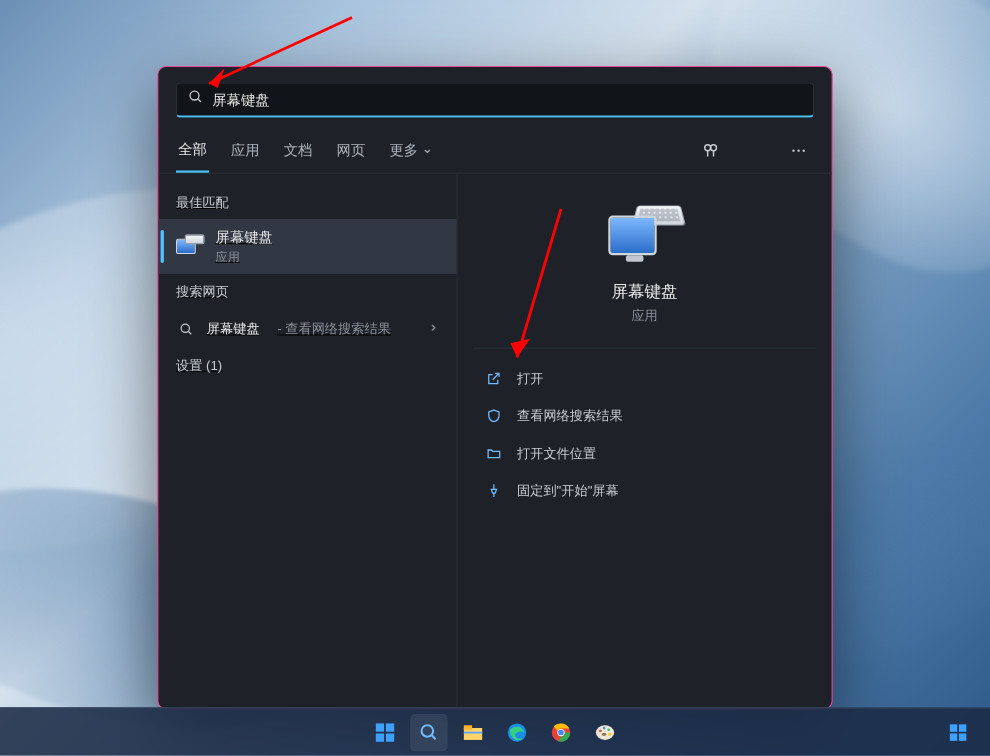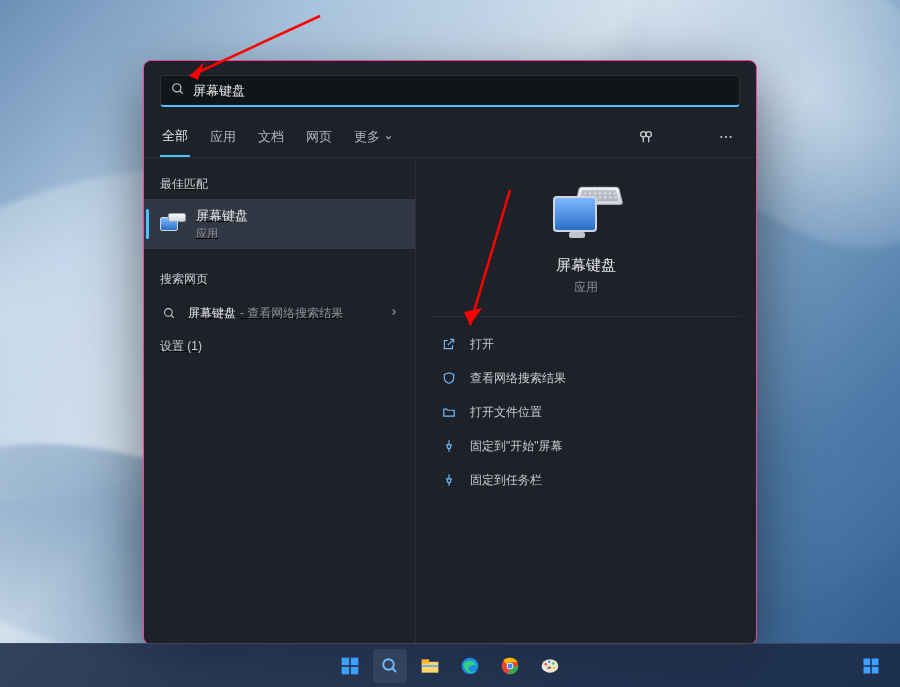--- a/index.html
+++ b/index.html
@@ -152,21 +152,21 @@
     .web-item {
       display: flex;
       align-items: center;
       padding: 10px 16px;
       cursor: pointer;
       color: #c8ccd2;
       font-size: 12px;
     }
     .web-item .result-icon { width: 18px; height: 18px; }
     .web-item .web-query { color: #e8e8e8; margin-right: 4px; }
-    .web-item .web-suffix { color: #8b9099; }
+    .web-item .web-suffix { color: #8b9099; margin-left: 12px; }
     .chevron-right {
       color: #8b9099;
       font-size: 11px;
     }
     .right-pane {
       flex: 1;
       padding: 20px 14px 14px 14px;
       display: flex;
       flex-direction: column;
       align-items: center;
@@ -371,21 +371,21 @@
             <div style="position:absolute;top:4px;left:0;width:18px;height:14px;background:linear-gradient(180deg,#7db8ff,#2b6dc9);border:1px solid #d0d6dd;border-radius:2px;"></div>
             <div style="position:absolute;top:0;right:0;width:18px;height:9px;background:linear-gradient(180deg,#f5f7fa,#d0d6dd);border:1px solid #9aa2ac;border-radius:2px;"></div>
           </div>
         </div>
         <div class="result-text">
           <div class="result-title">屏幕键盘</div>
           <div class="result-sub">应用</div>
         </div>
       </div>
 
-      <div class="section-header" style="margin-top:16px;">搜索网页</div>
+      <div class="section-header" style="margin-top:2px;">搜索网页</div>
 
       <div class="web-item">
         <div class="result-icon">
           <svg width="13" height="13" viewBox="0 0 24 24" stroke="#c8ccd2" stroke-width="2" fill="none">
               <circle cx="10" cy="10" r="7"></circle>
               <line x1="20" y1="20" x2="15" y2="15"></line>
             </svg>
         </div>
         <span class="web-query">屏幕键盘</span>
         <span class="web-suffix"> - 查看网络搜索结果</span>
@@ -441,28 +441,20 @@
 
         <div class="action">
           <span class="action-icon">
             <svg width="14" height="14" viewBox="0 0 24 24" stroke="#6fb9ff" stroke-width="2" fill="none">
                 <path d="M12 2v8M8 10h8l-2 6h-4zM12 16v6"></path>
               </svg>
           </span>
           <span>固定到"开始"屏幕</span>
         </div>
 
-        <div class="action">
-          <span class="action-icon">
-            <svg width="14" height="14" viewBox="0 0 24 24" stroke="#6fb9ff" stroke-width="2" fill="none">
-                <path d="M12 2v8M8 10h8l-2 6h-4zM12 16v6"></path>
-              </svg>
-          </span>
-          <span>固定到任务栏</span>
-        </div>
 
       </div>
     </div>
 
   </div>
 </div>
 
 <svg class="arrow" style="top:8px;left:170px;" width="160" height="80">
   <line class="arrow-line" x1="150" y1="8" x2="20" y2="68"></line>
   <polygon class="arrow-head" points="20,68 34,54 28,72"></polygon>

